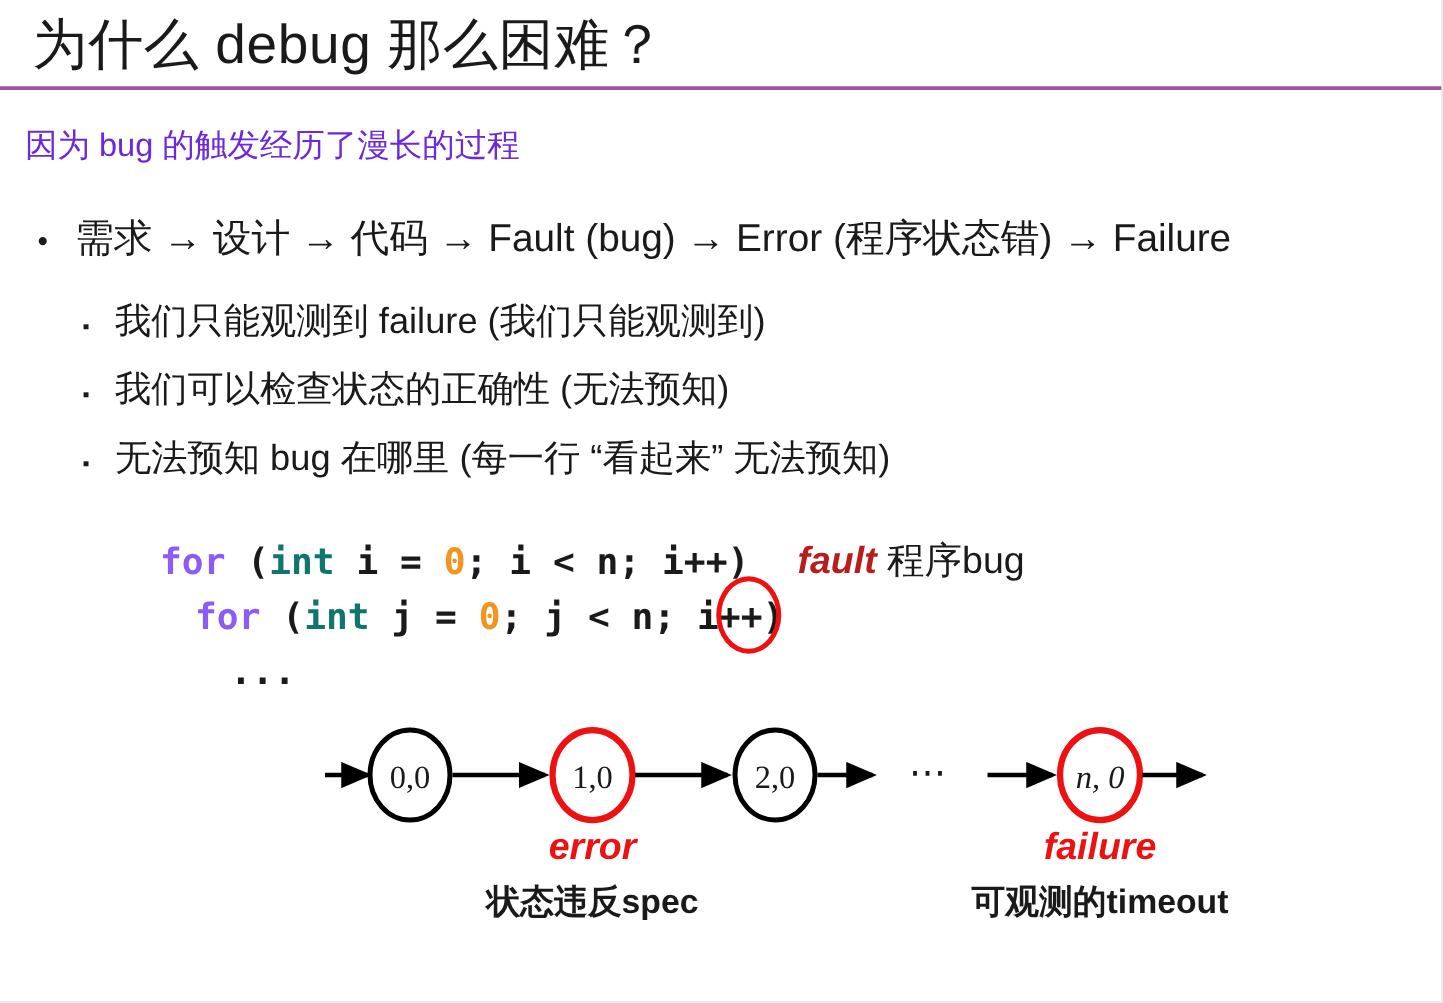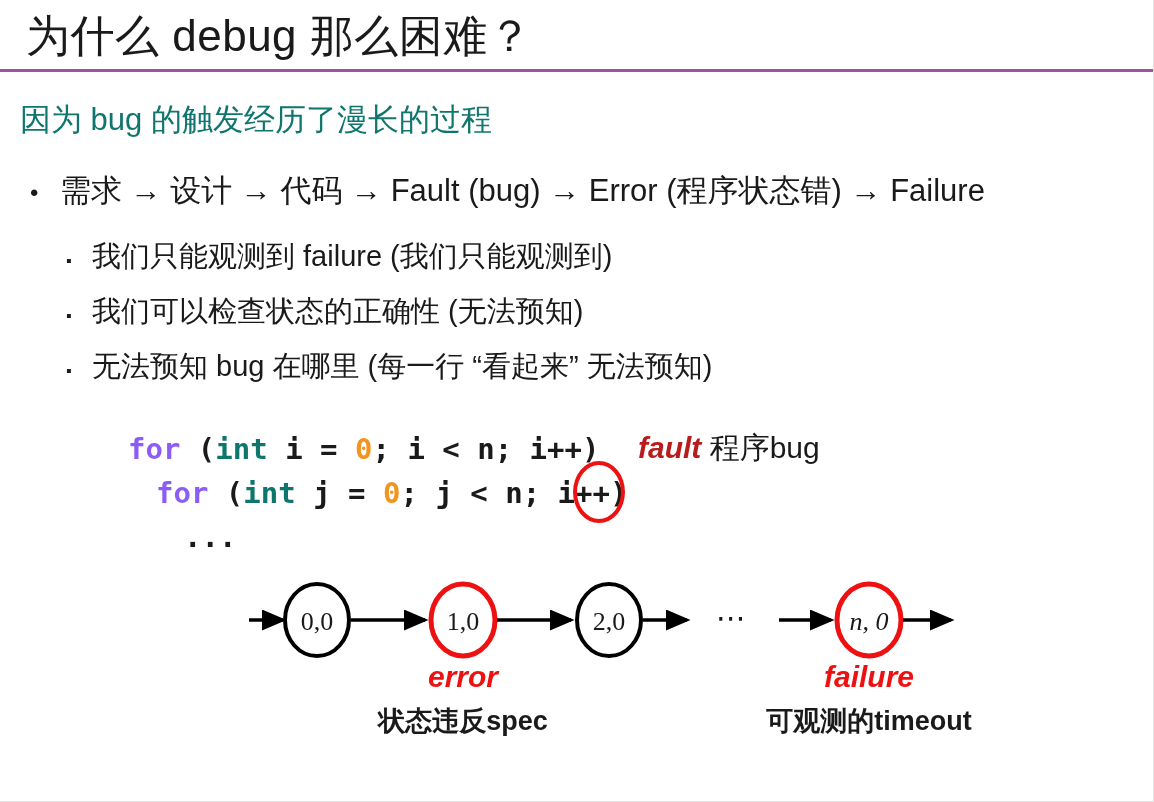--- a/index.html
+++ b/index.html
@@ -38,23 +38,23 @@
     width: 1154px;
     height: 3px;
     background: #a4519e;
   }
 
   
   .lead-line {
     position: absolute;
     left: 20px;
     top: 99px;
-    font-size: 31px;
+    font-size: 26px;
     font-weight: 400;
-    color: #0f766e;
+    color: #6d28d9;
     white-space: nowrap;
   }
 
   .bullet-l1 {
     position: absolute;
     left: 30px;
     top: 170px;
     font-size: 31px;
     color: #1a1a1a;
     white-space: nowrap;
@@ -135,21 +135,21 @@
     width: 52px;
     height: 62px;
     border: 4px solid #ee1111;
     border-radius: 50%;
     box-sizing: border-box;
   }
 
   
   .diagram {
     position: absolute;
-    left: 239px;
+    left: 250px;
     top: 570px;
     width: 760px;
     height: 190px;
   }
   .diagram svg { display: block; }
 
   .node-label {
     font-family: "Liberation Serif", "DejaVu Serif", serif;
     font-size: 26px;
     fill: #1a1a1a;

